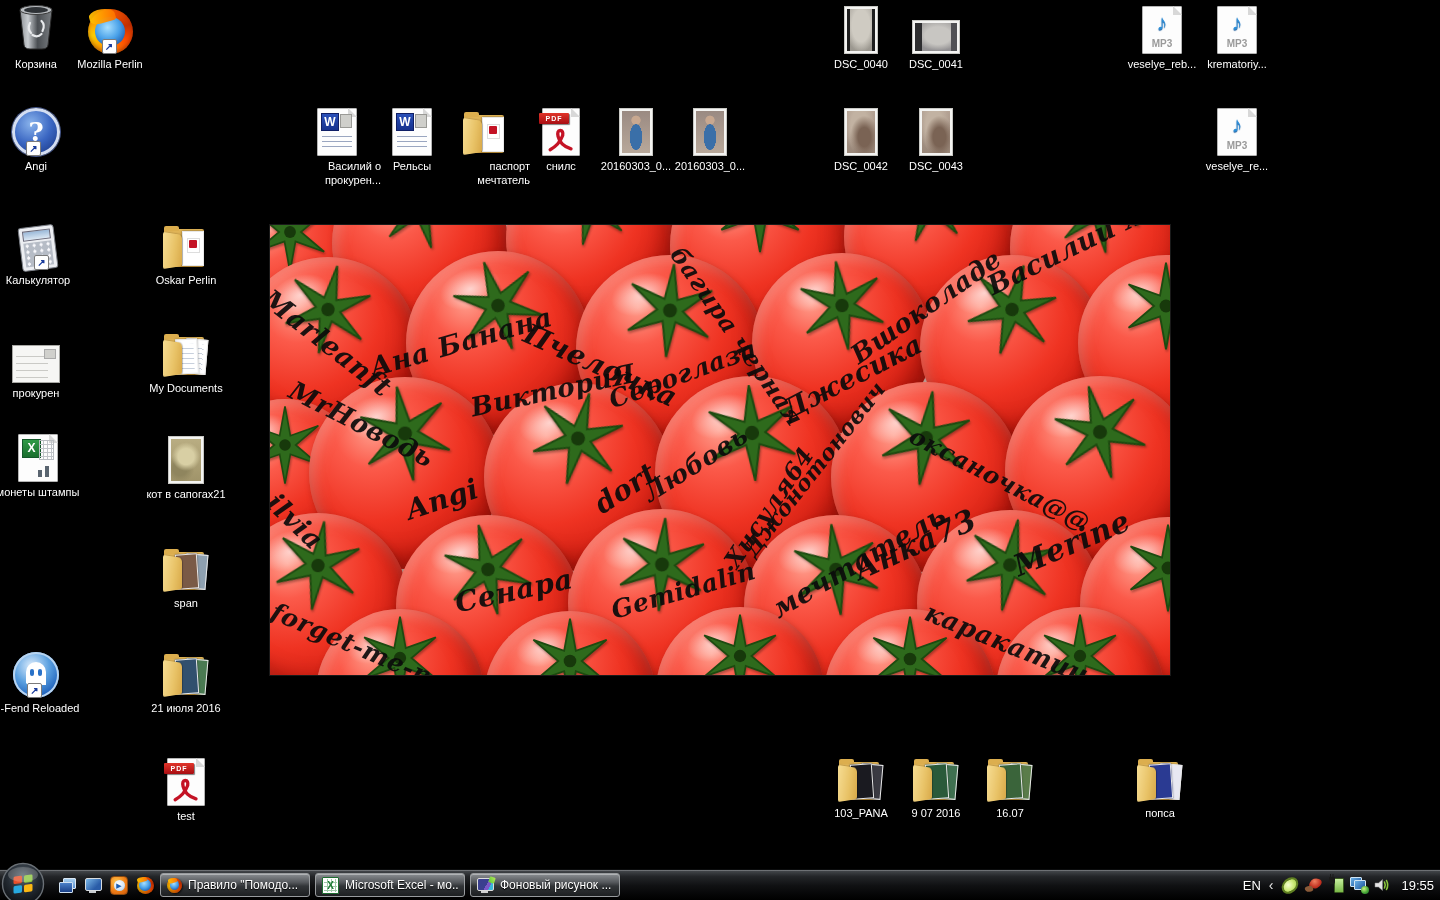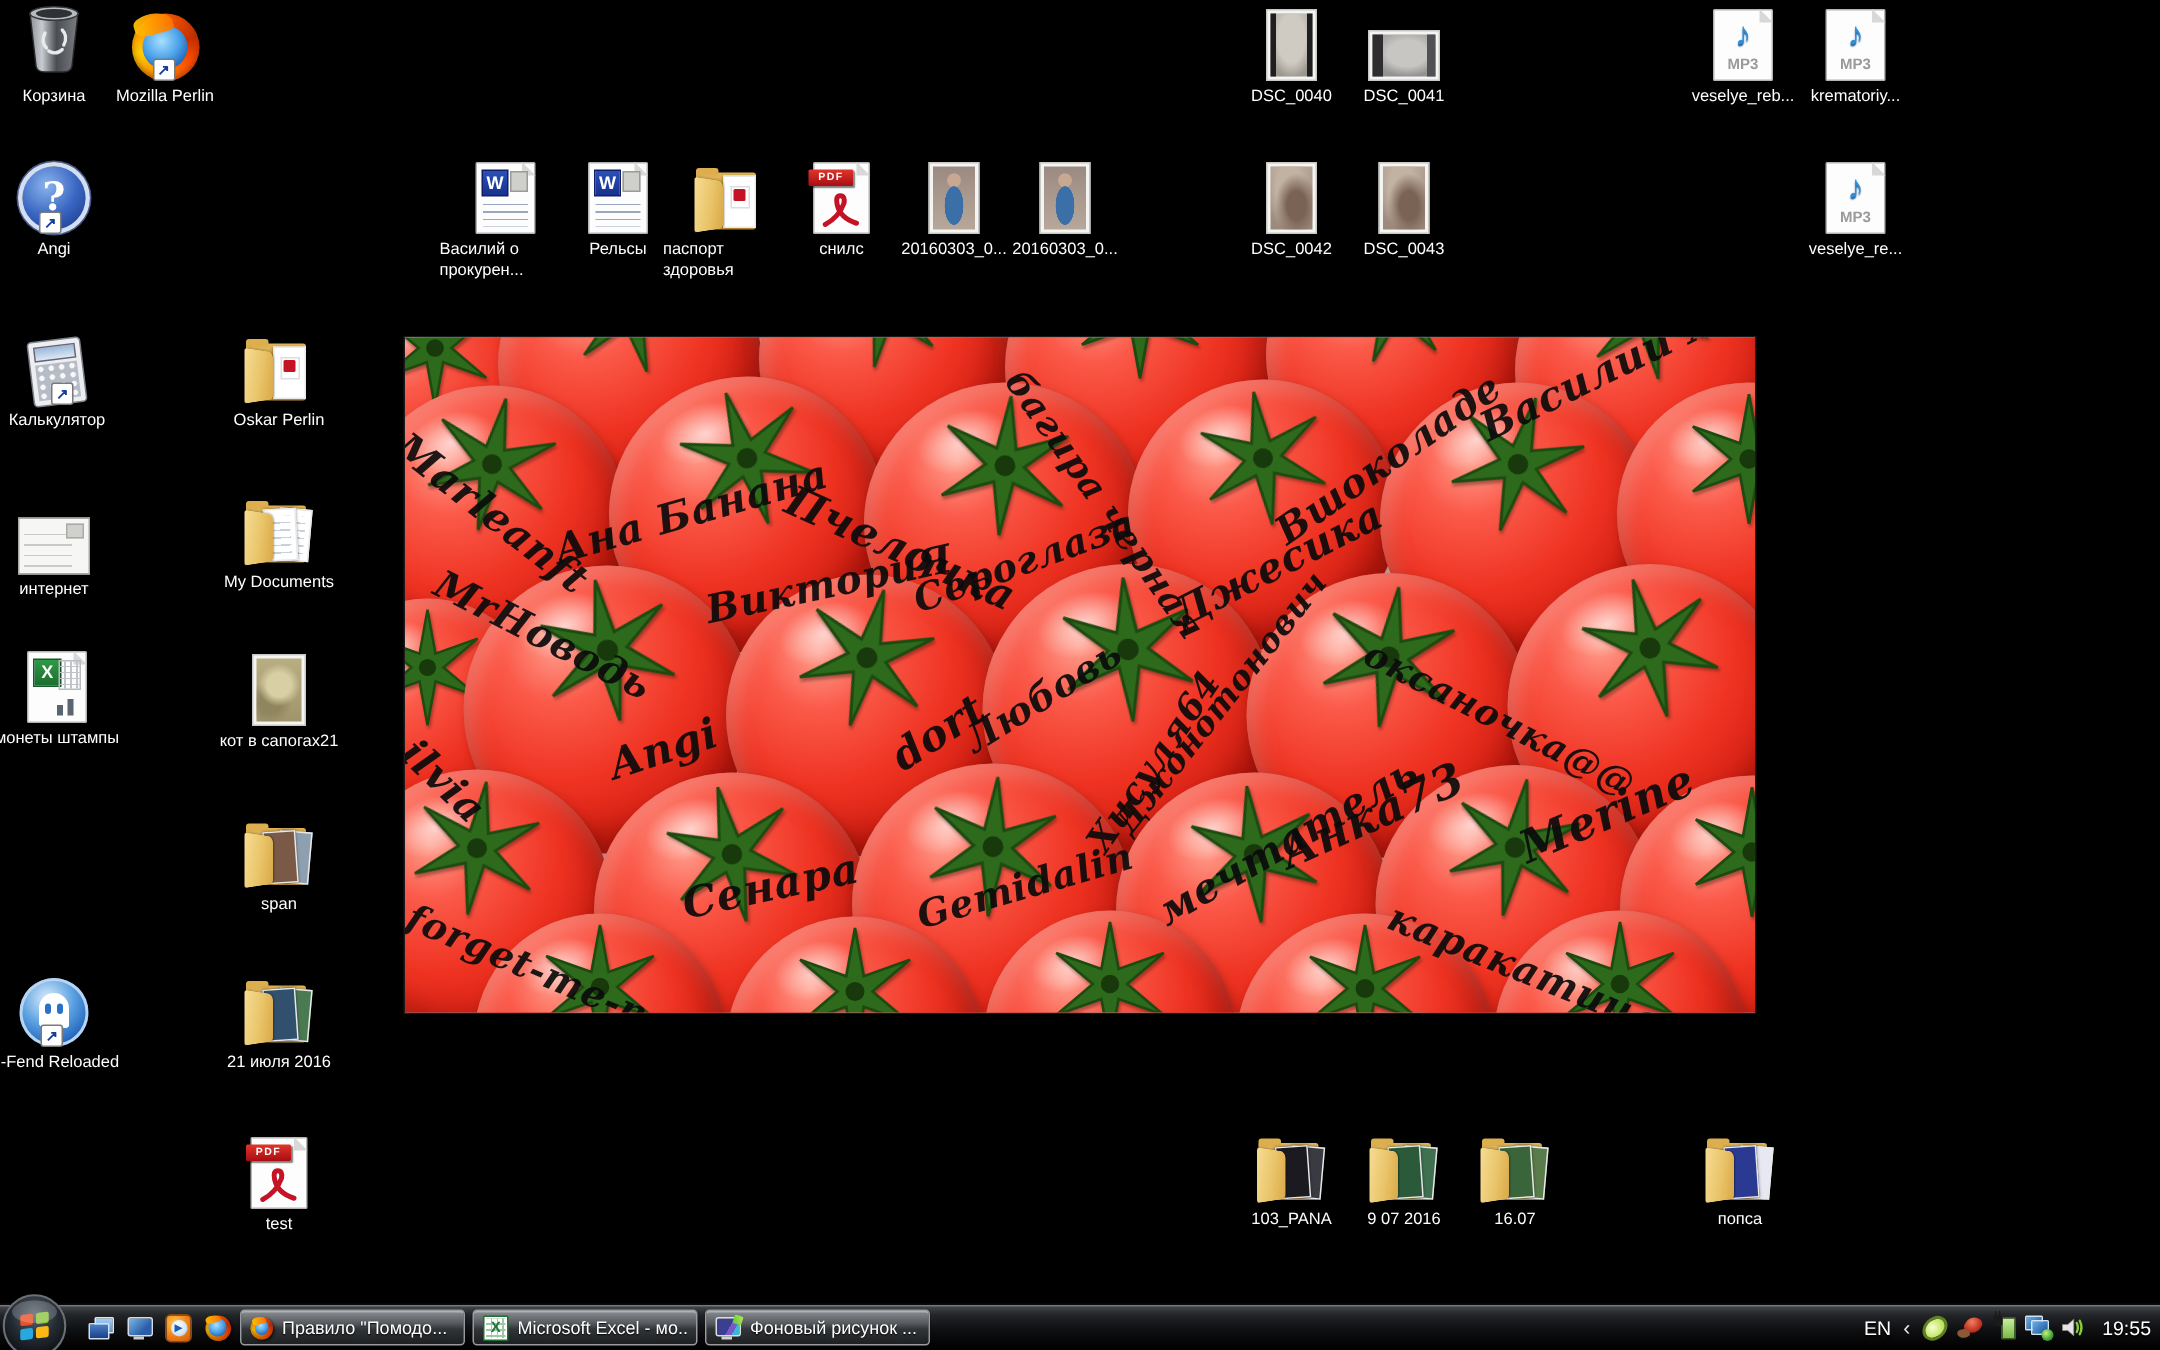--- a/index.html
+++ b/index.html
@@ -2,21 +2,21 @@
 <html><head>
 <meta charset="utf-8">
 <style>
   html,body{margin:0;padding:0;width:1440px;height:900px;overflow:hidden;background:#000;
     font-family:"Liberation Sans",sans-serif;}
   #desktop{position:absolute;inset:0;background:#000;}
 
   
   .cell{position:absolute;width:96px;display:flex;flex-direction:column;align-items:center;cursor:default;}
   .icwrap{height:50px;display:flex;align-items:flex-end;justify-content:center;position:relative;}
-  .label{margin-top:3px;font-size:11px;line-height:1.3;color:#fff;text-align:left;max-width:88px;
+  .label{margin-top:3px;font-size:11px;line-height:1.3;color:#fff;text-align:right;max-width:88px;
     text-shadow:1px 1px 2px #000,0 0 3px #000;word-wrap:break-word;}
   .badge{position:absolute;left:14px;bottom:0;width:13px;height:13px;background:#fff;border:1px solid #7a7a7a;
     border-radius:2px;display:flex;align-items:center;justify-content:center;font-size:10px;font-weight:bold;
     color:#1a3c9c;z-index:3;}
 
   
   .ffx{position:relative;border-radius:50%;
     background:conic-gradient(from 120deg,#ff4e00,#ff9500 22%,#ffcf00 38%,#ff9500 52%,#e84d00 72%,#c43000 86%,#ff4e00);
     box-shadow:inset 0 -2px 4px rgba(100,20,0,.5),1px 1px 2px rgba(0,0,0,.7);}
   .ffx .globe{position:absolute;inset:17%;border-radius:50%;
@@ -490,21 +490,21 @@
             <i class="keys"></i>
           </div>
           <span class="badge">↗</span>
         </div>
         <div class="label">Калькулятор</div>
       </div>
       <div class="cell" style="left: -12px; top: 333px;">
         <div class="icwrap">
           <div class="scan"></div>
         </div>
-        <div class="label">интернет</div>
+        <div class="label">прокурен</div>
       </div>
       <div class="cell" style="left: -10px; top: 432px;">
         <div class="icwrap">
           <div class="sheetdoc">
             <i class="fold"></i>
             <span class="xbox">X</span>
             <i class="xgrid"></i>
             <i class="xbars"></i>
           </div>
         </div>
@@ -609,21 +609,21 @@
       <div class="cell" style="left: 438px; top: 106px;">
         <div class="icwrap">
           <div class="folder">
             <i class="fback"></i>
             <i class="fsheet" style="right:7px">
               <b class="minipdf"></b>
             </i>
             <i class="ffront"></i>
           </div>
         </div>
-        <div class="label">паспорт здоровья</div>
+        <div class="label">паспорт мечтатель</div>
       </div>
       <div class="cell" style="left: 513px; top: 106px;">
         <div class="icwrap">
           <div class="sheetdoc" style="width:36px">
             <i class="fold"></i>
             <span class="band">PDF</span>
     <svg class="acro" viewBox="0 0 36 30" width="30" height="25">
               <path d="M5 26 Q16 20 20 9 Q21 3 17 3 Q13 3 14.5 10 Q17 21 30 25" fill="none" stroke="#c41325" stroke-width="4" stroke-linecap="round"></path>
             </svg>
           </div>

